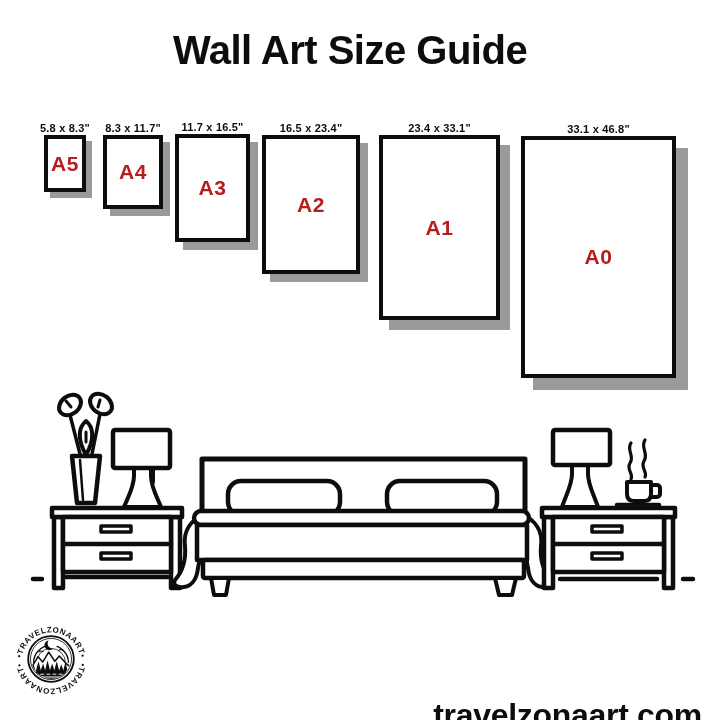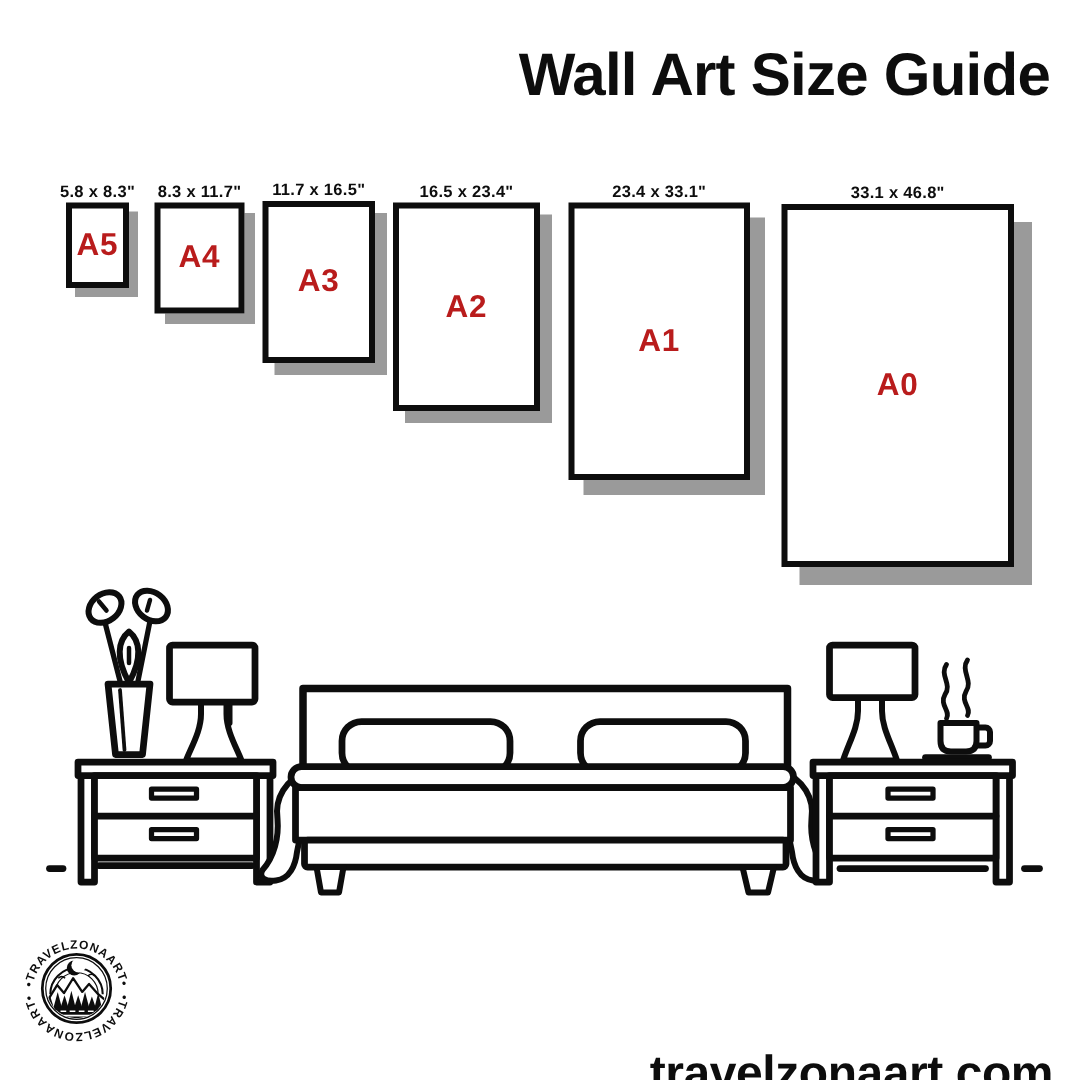--- a/index.html
+++ b/index.html
@@ -2,21 +2,21 @@
 <html><head>
 <meta charset="utf-8">
 <style>
   html,body{margin:0;padding:0;}
   body{
     width:720px;height:720px;position:relative;overflow:hidden;
     background:#ffffff;color:#0d0d0d;
     font-family:"Liberation Sans", sans-serif;
   }
   .page-title{
-    position:absolute;left:0;top:28px;width:700px;text-align:right;
+    position:absolute;left:0;top:28px;width:700px;text-align:center;
     font-size:40px;font-weight:800;letter-spacing:-0.5px;color:#0d0d0d;
   }
   .frame{
     position:absolute;background:#fff;border:4px solid #0d0d0d;
     display:flex;align-items:center;justify-content:center;
   }
   .frame .code{font-size:21px;font-weight:700;color:#b91c1c;letter-spacing:0.5px;}
   .dims{
     position:absolute;bottom:calc(100% + 5px);left:50%;transform:translateX(-50%);
     font-size:11px;font-weight:700;white-space:nowrap;color:#0d0d0d;letter-spacing:0.2px;

